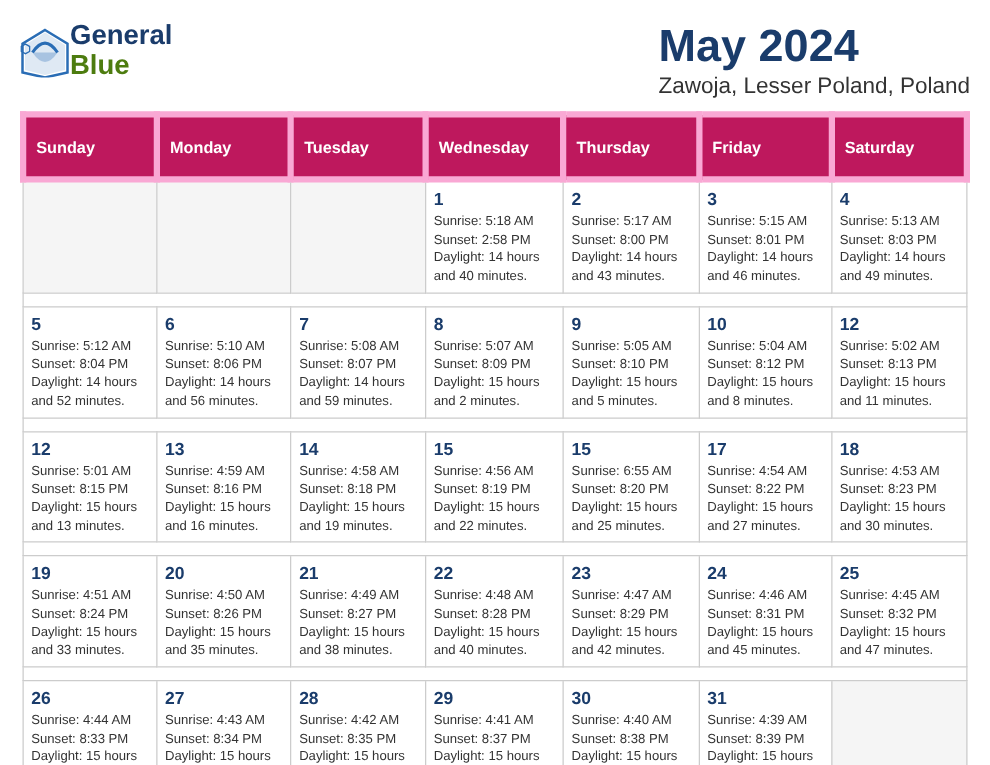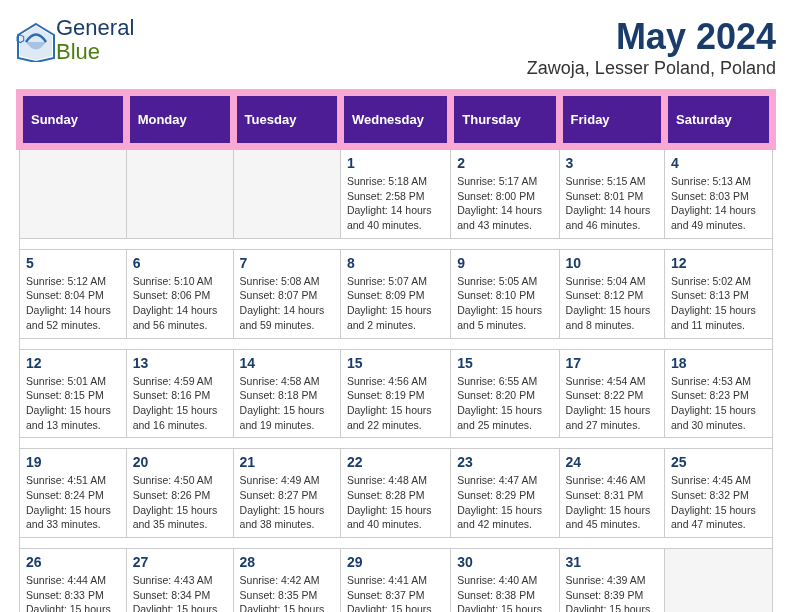--- a/index.html
+++ b/index.html
@@ -15,58 +15,58 @@
       justify-content: space-between;
       align-items: flex-start;
       margin-bottom: 10px;
     }
     .logo {
       display: flex;
       align-items: center;
     }
     .logo-text {
       font-size: 22px;
-      font-weight: normal;
+      font-weight: bold;
       color: #1a3c6b;
       line-height: 1.1;
     }
     .logo-text span {
       color: #1a3c6b;
     }
     .logo-icon {
       width: 36px;
       height: 36px;
       margin-right: 4px;
       position: relative;
     }
     .title-block {
-      text-align: right;
+      text-align: left;
     }
     .month-title {
       font-size: 36px;
       font-weight: bold;
       color: #1a3c6b;
     }
     .location {
       font-size: 18px;
       color: #333;
     }
     .calendar {
       width: 100%;
       border-collapse: collapse;
       font-size: 11px;
     }
     .calendar th {
-      background-color: #4c1d95;
+      background-color: #be185d;
       color: #fff;
       text-align: left;
       padding: 16px 8px;
       font-size: 13px;
       font-weight: bold;
-      border: 7px solid #f9a8d4;
+      border: 5px solid #f9a8d4;
     }
     .calendar td {
       border: 1px solid #ccc;
       vertical-align: top;
       padding: 5px 6px;
       width: 113px;
       min-height: 80px;
       background: #fff;
     }
     .calendar td.empty {

